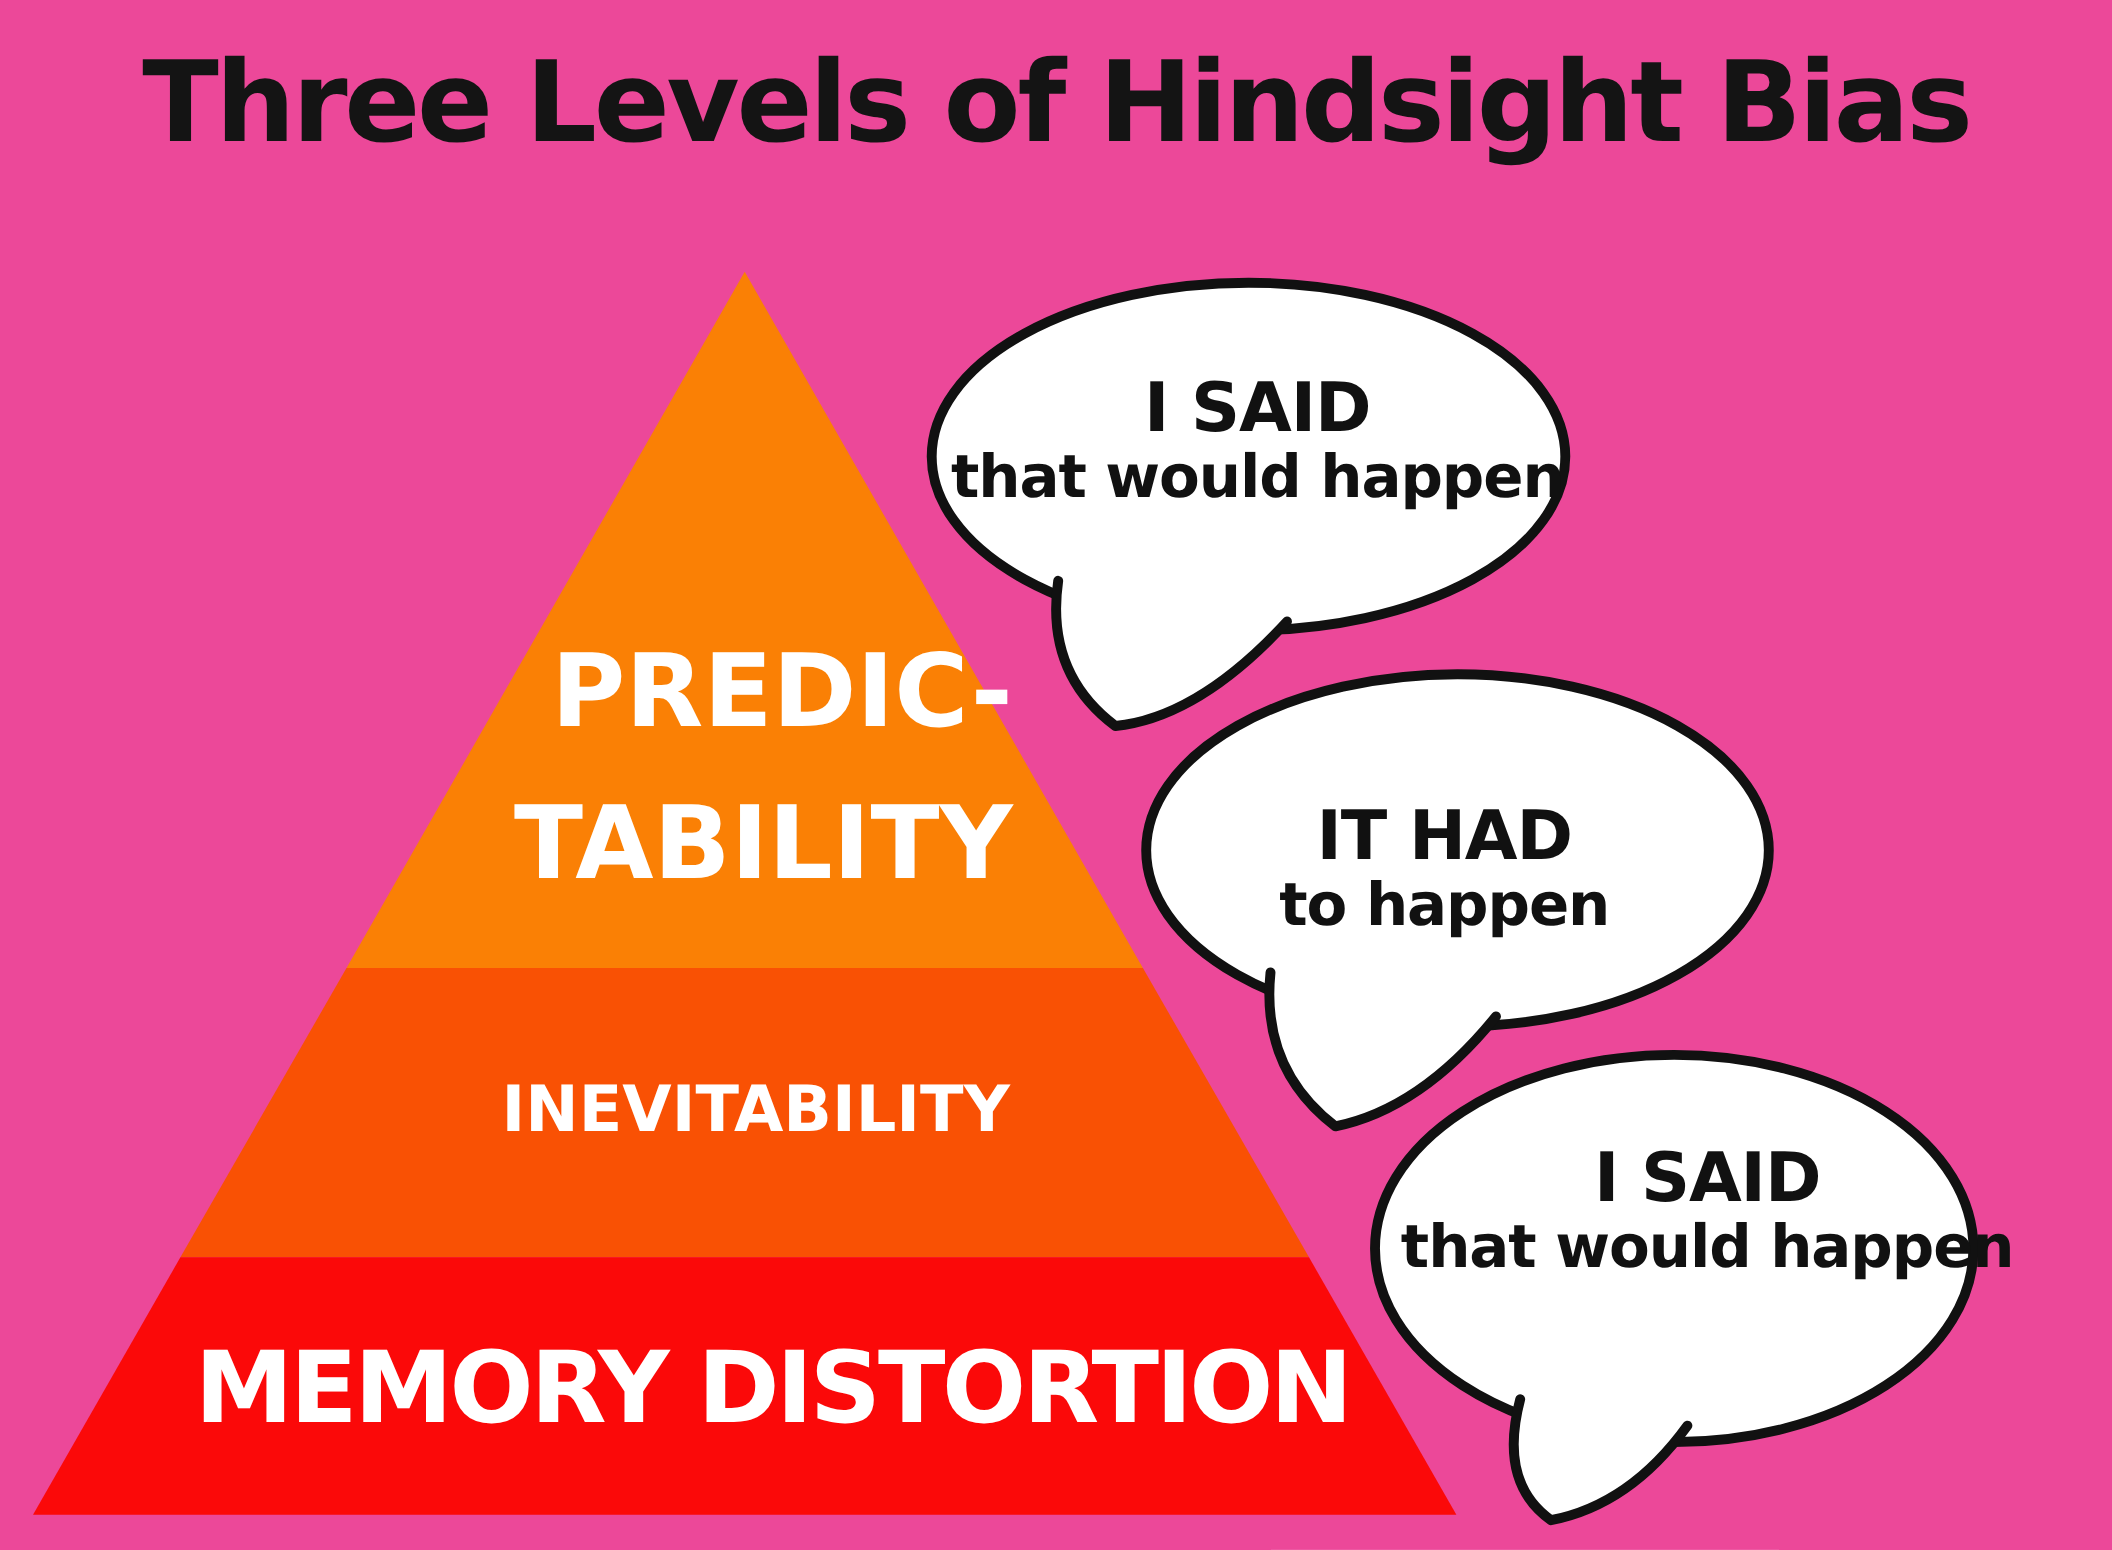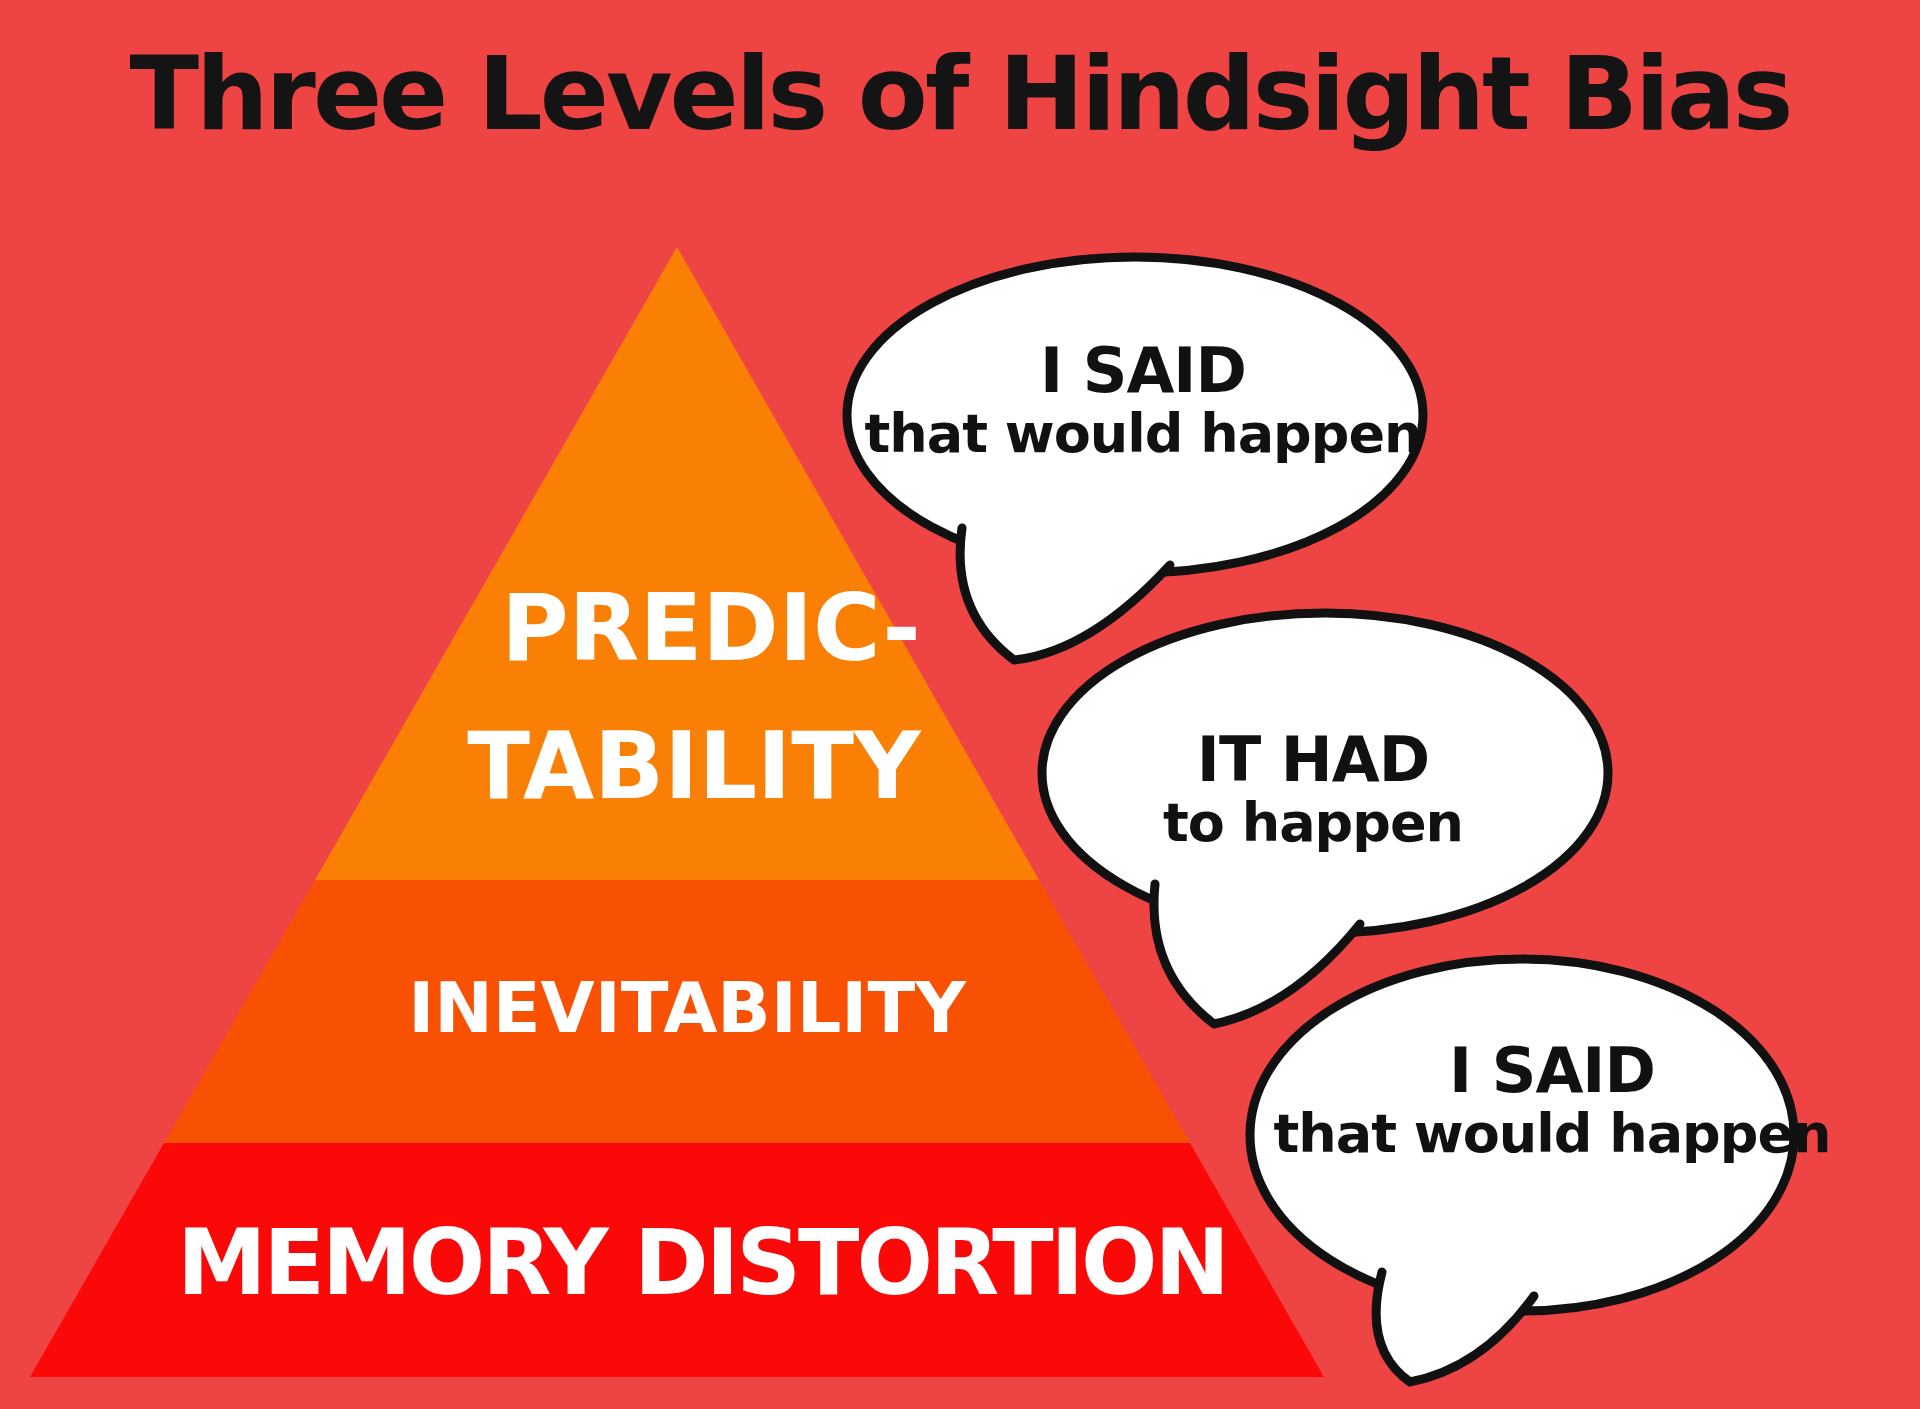--- a/index.html
+++ b/index.html
@@ -1,20 +1,20 @@
 <!DOCTYPE html>
 <html style="--label-color: #FFFFFF; --bubble-text: #111111;"><head>
 <meta charset="utf-8">
 <style>
   html, body { margin: 0; padding: 0; background: #ffffff; }
   .canvas {
     position: relative;
     width: 1920px;
     height: 1409px;
-    background: #ef4444;
+    background: #ec4899;
     overflow: hidden;
     font-family: "DejaVu Sans", sans-serif;
   }
   .title {
     position: absolute;
     top: 34px;
     left: 0;
     width: 100%;
     text-align: center;
     font-size: 102px;
@@ -30,21 +30,21 @@
   .plabel {
     position: absolute;
     transform: translateX(-50%);
     text-align: right;
     color: var(--label-color, #ffffff);
     font-weight: bold;
     white-space: nowrap;
   }
   .plabel span { display: block; }
   .plabel1 { left: 694px; top: 560px; font-size: 92px; line-height: 138px; }
-  .plabel2 { left: 687px; top: 960px; font-size: 70px; line-height: 96px; }
+  .plabel2 { left: 687px; top: 960px; font-size: 58px; line-height: 96px; }
   .plabel3 { left: 678px; top: 1213px; font-size: 90px; line-height: 100px; letter-spacing: -3px; margin-left: 24px; }
   .blabel {
     position: absolute;
     transform: translateX(-50%);
     text-align: center;
     color: var(--bubble-text, #111111);
     font-weight: bold;
     white-space: nowrap;
   }
   .blabel span { display: block; }

